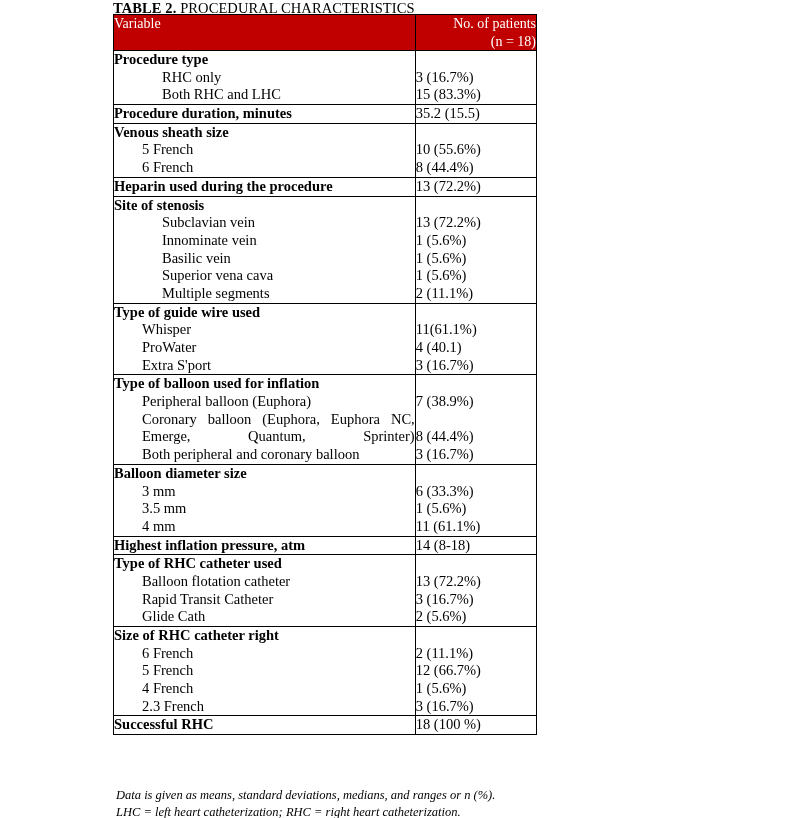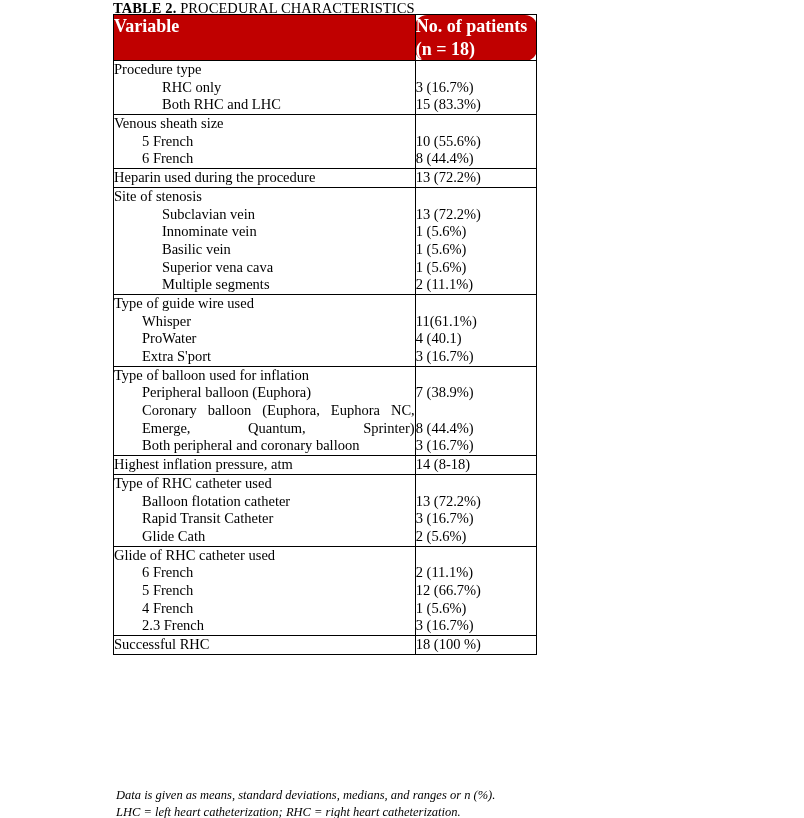--- a/index.html
+++ b/index.html
@@ -45,51 +45,51 @@
     font-size: 14.5px;
   }
   table.tbl th, table.tbl td {
     border: 1px solid #000000;
     padding: 0;
     vertical-align: top;
   }
   thead th {
     background: #c00000;
     color: #ffffff;
-    font-weight: bold;
+    font-weight: normal;
     text-align: center;
-    font-size: 18px;
+    font-size: 14px;
     line-height: 1.25;
     padding: 3px 4px 4px 4px;
     border-color: #000000;
   }
   th.h-var {
     text-align: left;
     padding-left: 6px;
     vertical-align: top;
   }
   th.h-num {
-    text-align: left;
-    border-radius: 12px;
+    text-align: right;
   }
   .col-l { width: 301px; }
   .col-r { width: 121px; }
 
   td.left {
     padding: 0 4px 0 6px;
     line-height: 1.22;
   }
   td.right {
     text-align: left;
     line-height: 1.22;
     padding: 0 3px;
   }
   .grp {
     display: block;
     white-space: nowrap;
+    font-weight: bold;
   }
   .sub {
     display: block;
     padding-left: 48px;
     white-space: nowrap;
   }
   .sub-narrow {
     display: block;
     padding-left: 28px;
     white-space: nowrap;
@@ -151,20 +151,28 @@
           <span class="sub">RHC only</span>
           <span class="sub">Both RHC and LHC</span>
         </td>
         <td class="right">
           <span class="val blank"></span>
           <span class="val">3 (16.7%)</span>
           <span class="val">15 (83.3%)</span>
         </td>
       </tr>
 
+      <tr>
+        <td class="left">
+          <span class="grp">Procedure duration, minutes</span>
+        </td>
+        <td class="right">
+          <span class="val">35.2 (15.5)</span>
+        </td>
+      </tr>
 
 
       <tr>
         <td class="left">
           <span class="grp">Venous sheath size</span>
           <span class="sub-narrow">5 French</span>
           <span class="sub-narrow">6 French</span>
         </td>
         <td class="right">
           <span class="val blank"></span>
@@ -224,20 +232,34 @@
           <span class="sub-narrow">Both peripheral and coronary balloon</span>
         </td>
         <td class="right">
           <span class="val blank"></span>
           <span class="val">7 (38.9%)</span>
           <span class="val pad-top1">8 (44.4%)</span>
           <span class="val">3 (16.7%)</span>
         </td>
       </tr>
 
+      <tr>
+        <td class="left">
+          <span class="grp">Balloon diameter size</span>
+          <span class="sub-narrow">3 mm</span>
+          <span class="sub-narrow">3.5 mm</span>
+          <span class="sub-narrow">4 mm</span>
+        </td>
+        <td class="right">
+          <span class="val blank"></span>
+          <span class="val">6 (33.3%)</span>
+          <span class="val">1 (5.6%)</span>
+          <span class="val">11 (61.1%)</span>
+        </td>
+      </tr>
 
       <tr>
         <td class="left">
           <span class="grp">Highest inflation pressure, atm</span>
         </td>
         <td class="right">
           <span class="val">14 (8-18)</span>
         </td>
       </tr>
 
@@ -252,21 +274,21 @@
         <td class="right">
           <span class="val blank"></span>
           <span class="val">13 (72.2%)</span>
           <span class="val">3 (16.7%)</span>
           <span class="val">2 (5.6%)</span>
         </td>
       </tr>
 
       <tr>
         <td class="left">
-          <span class="grp">Glide of RHC catheter used</span>
+          <span class="grp">Size of RHC catheter right</span>
           <span class="sub-narrow">6 French</span>
           <span class="sub-narrow">5 French</span>
           <span class="sub-narrow">4 French</span>
           <span class="sub-narrow">2.3 French</span>
         </td>
         <td class="right">
           <span class="val blank"></span>
           <span class="val">2 (11.1%)</span>
           <span class="val">12 (66.7%)</span>
           <span class="val">1 (5.6%)</span>

